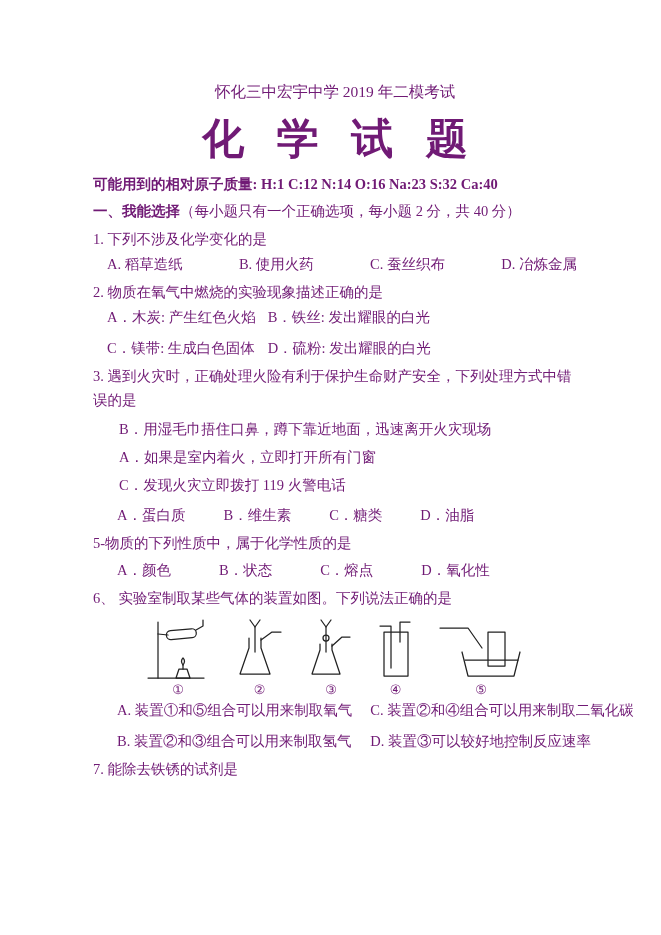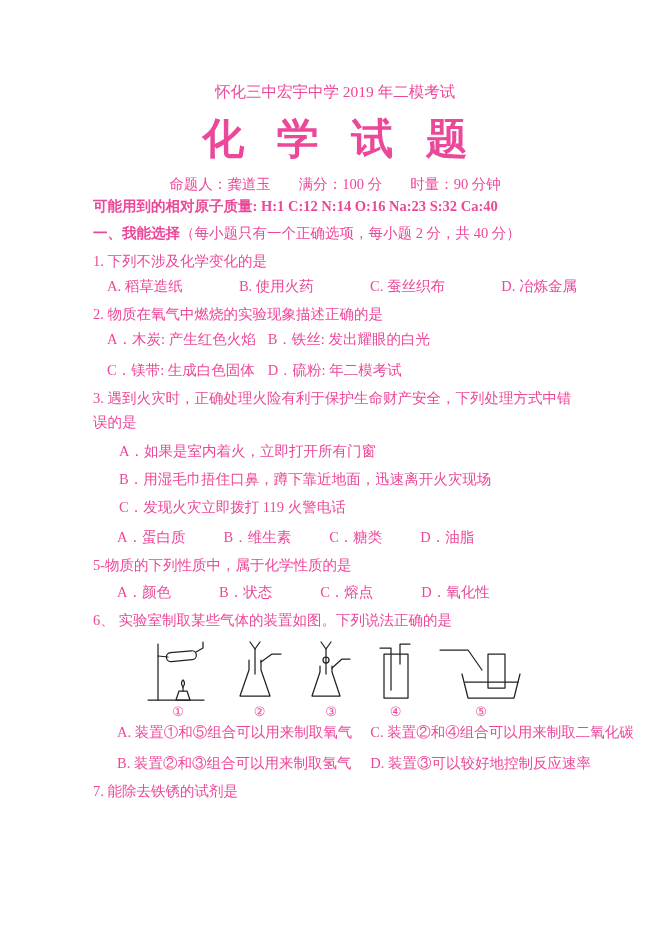--- a/index.html
+++ b/index.html
@@ -1,21 +1,21 @@
 <!DOCTYPE html>
 <html><head>
 <meta charset="utf-8">
 <style>
   * { margin:0; padding:0; box-sizing:border-box; }
   html,body { background:#ffffff; }
   .page {
     position:relative;
     width:661px; height:935px;
     background:#ffffff;
-    color:#ec4899;
+    color:#701a75;
     font-family:"Liberation Serif","DejaVu Serif",serif;
     font-size:14.5px;
     padding:82px 84px 30px 93px;
     overflow:hidden;
   }
   .school { text-align:center; font-size:15.5px; margin-bottom:8px; }
   .title  { text-align:center; font-size:42px; font-weight:bold;
             letter-spacing:10px; word-spacing:2px; padding-left:10px;
             margin-bottom:8px; }
   .meta   { display:flex; justify-content:center; gap:28px; margin-bottom:3px; }
@@ -43,25 +43,20 @@
   .flabel { font-size:13px; line-height:1.2; margin-top:2px; }
 </style>
 </head>
 <body>
 
 <div class="page">
 
   <div class="school">怀化三中宏宇中学 2019 年二模考试</div>
   <div class="title">化 学 试 题</div>
 
-  <div class="meta">
-    <span>命题人：龚道玉</span>
-    <span>满分：100 分</span>
-    <span>时量：90 分钟</span>
-  </div>
 
   <div class="atomic">可能用到的相对原子质量: H:1  C:12  N:14  O:16  Na:23  S:32  Ca:40</div>
 
   <div class="section">
     <span class="bold">一、我能选择</span><span>（每小题只有一个正确选项，每小题 2 分，共 40 分）</span>
   </div>
 
   <div class="q">
     <div class="stem">1. 下列不涉及化学变化的是</div>
     <div class="opts-row4">
@@ -71,29 +66,29 @@
       <span class="opt">D. 冶炼金属</span>
     </div>
   </div>
 
   <div class="q">
     <div class="stem">2. 物质在氧气中燃烧的实验现象描述正确的是</div>
     <div class="opts-grid2">
       <span class="opt">A．木炭: 产生红色火焰</span>
       <span class="opt">B．铁丝: 发出耀眼的白光</span>
       <span class="opt">C．镁带: 生成白色固体</span>
-      <span class="opt">D．硫粉: 年二模考试</span>
+      <span class="opt">D．硫粉: 发出耀眼的白光</span>
     </div>
   </div>
 
   <div class="q">
     <div class="stem">3. 遇到火灾时，正确处理火险有利于保护生命财产安全，下列处理方式中错误的是</div>
     <div class="opts-list">
+      <span class="opt">B．用湿毛巾捂住口鼻，蹲下靠近地面，迅速离开火灾现场</span>
       <span class="opt">A．如果是室内着火，立即打开所有门窗</span>
-      <span class="opt">B．用湿毛巾捂住口鼻，蹲下靠近地面，迅速离开火灾现场</span>
       <span class="opt">C．发现火灾立即拨打 119 火警电话</span>
     </div>
   </div>
 
   <div class="q">
     <div class="opts-inline">
       <span class="opt">A．蛋白质</span>
       <span class="opt">B．维生素</span>
       <span class="opt">C．糖类</span>
       <span class="opt">D．油脂</span>

